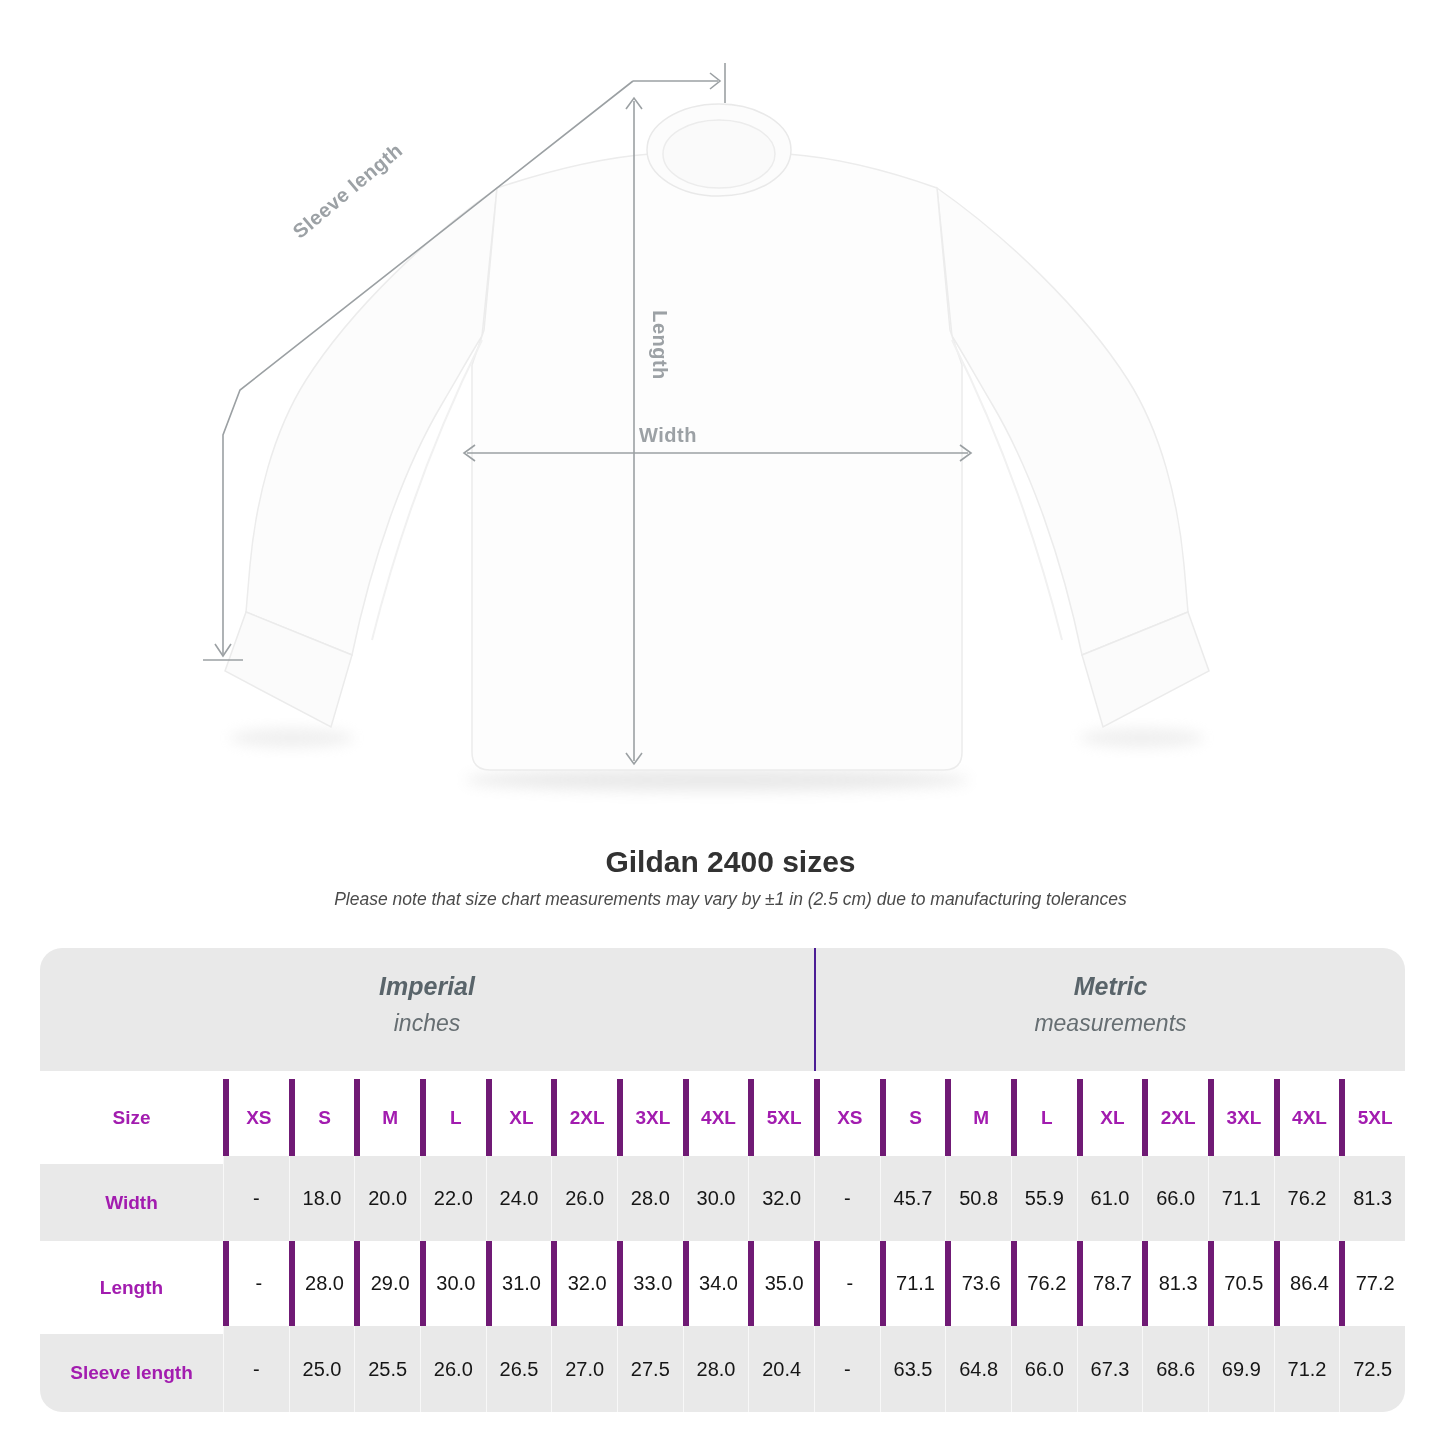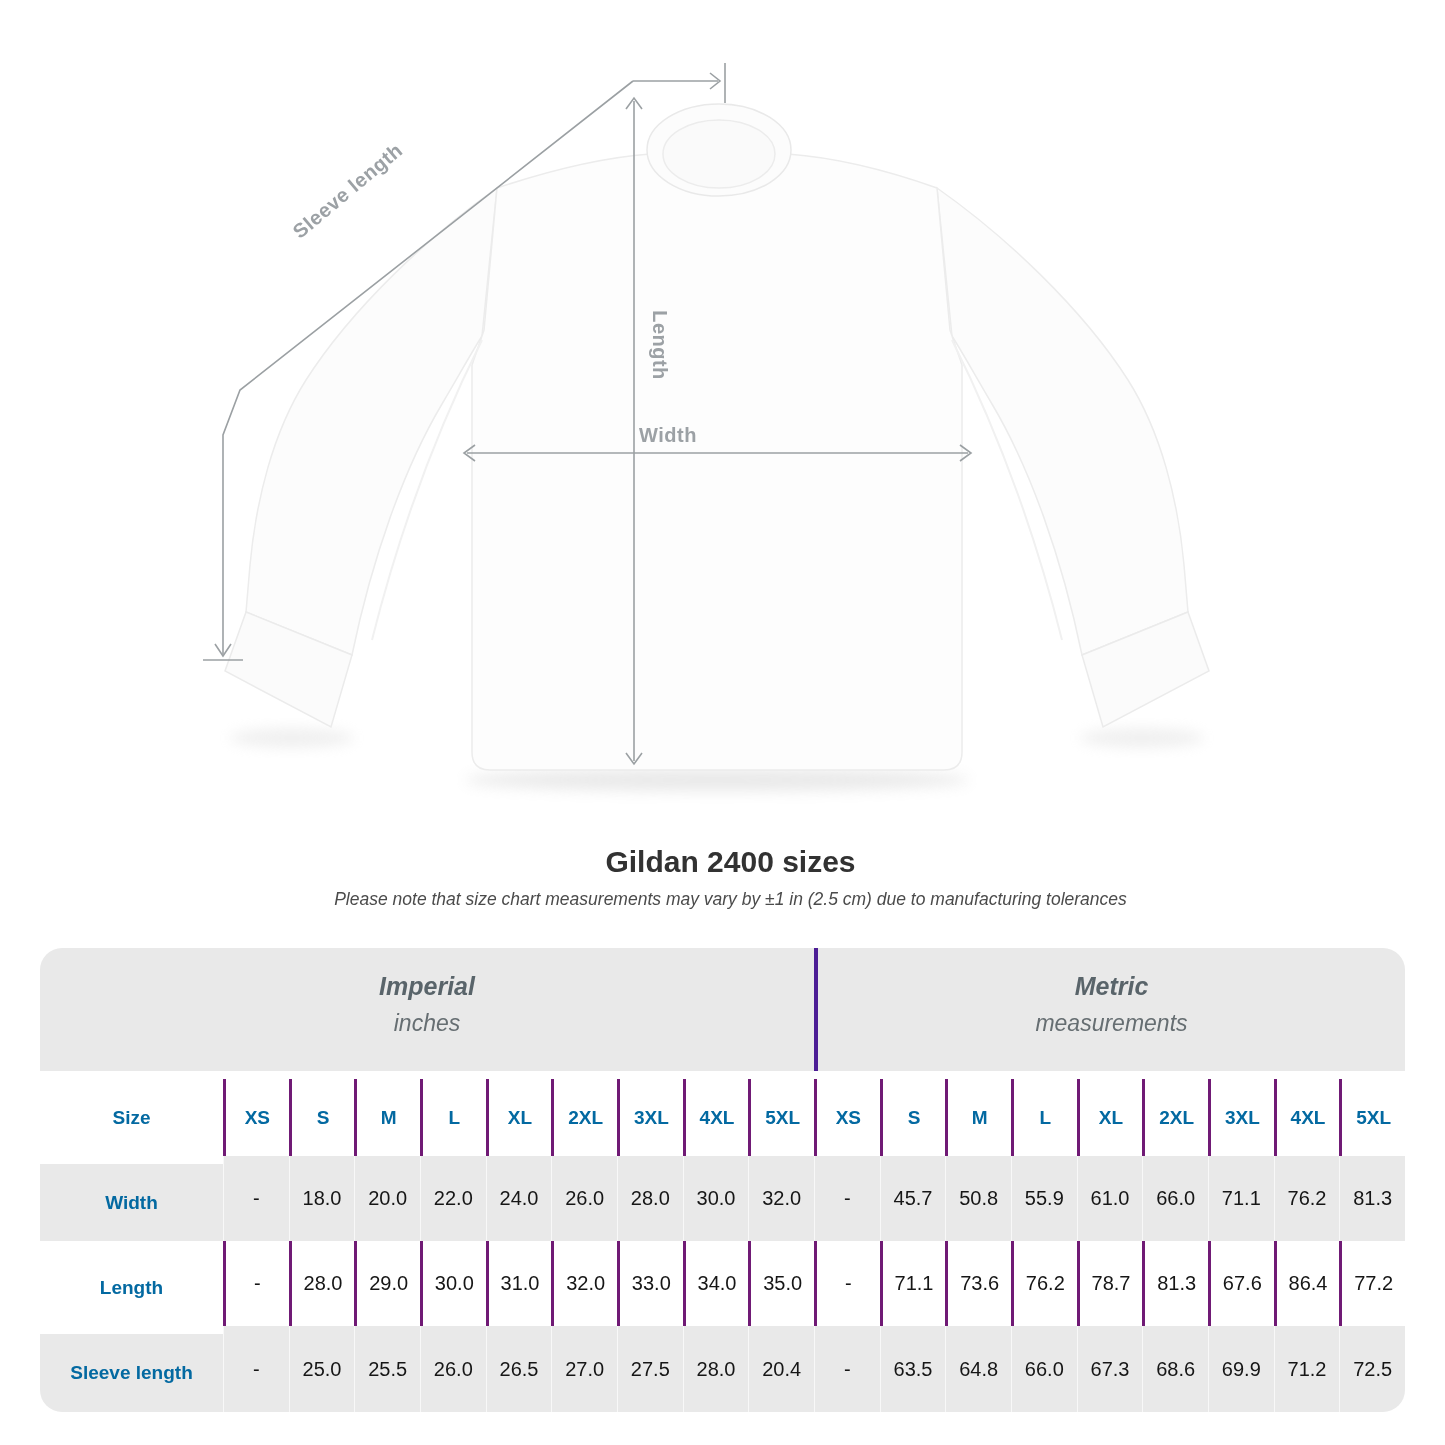--- a/index.html
+++ b/index.html
@@ -21,28 +21,28 @@
 
   
   .size-table{position:absolute;left:40px;top:948px;width:1365px;
       background:#ffffff;border-radius:22px;overflow:hidden;
       display:grid;
       grid-template-columns:183px repeat(18,1fr);
       grid-template-rows:123px 85px 85px 85px 86px;}
   .band{background:var(--row-gray,#e9e9e9);display:flex;flex-direction:column;
       align-items:center;justify-content:center;gap:9px;padding-bottom:10px;}
   .band.imp{grid-column:1/11;}
-  .band.met{grid-column:11/20;border-left:4px solid #4c1d95;}
+  .band.met{grid-column:11/20;border-left:2px solid #4c1d95;}
   .band-title{font-size:25px;font-weight:bold;font-style:italic;color:#59646a;}
   .band-sub{font-size:23px;font-style:italic;color:#666e72;}
 
   .c{display:flex;align-items:center;justify-content:center;font-size:20px;}
-  .hd{font-weight:bold;color:#0369a1;font-size:19px;margin-top:8px;}
+  .hd{font-weight:bold;color:#a21caf;font-size:19px;margin-top:8px;}
   .val{color:#161616;}
-  .rw{background:#ffffff;border-left:3px solid #701a75;}   
+  .rw{background:#ffffff;border-left:6px solid #701a75;}   
   .rg{background:var(--row-gray,#e9e9e9);border-left:1px solid #f8f8f8;} 
   .fc{border-left:none;}
 </style>
 </head>
 <body>
 
 <div class="stage">
 
   <svg class="diagram" width="1445" height="830" viewBox="0 0 1445 830">
     <defs>
@@ -165,21 +165,21 @@
     <div class="c val rw">32.0</div>
     <div class="c val rw">33.0</div>
     <div class="c val rw">34.0</div>
     <div class="c val rw">35.0</div>
     <div class="c val rw">-</div>
     <div class="c val rw">71.1</div>
     <div class="c val rw">73.6</div>
     <div class="c val rw">76.2</div>
     <div class="c val rw">78.7</div>
     <div class="c val rw">81.3</div>
-    <div class="c val rw">67.6</div>
+    <div class="c val rw">70.5</div>
     <div class="c val rw">86.4</div>
     <div class="c val rw">77.2</div>
 
     <div class="c hd rg fc">Sleeve length</div>
     <div class="c val rg">-</div>
     <div class="c val rg">25.0</div>
     <div class="c val rg">25.5</div>
     <div class="c val rg">26.0</div>
     <div class="c val rg">26.5</div>
     <div class="c val rg">27.0</div>

